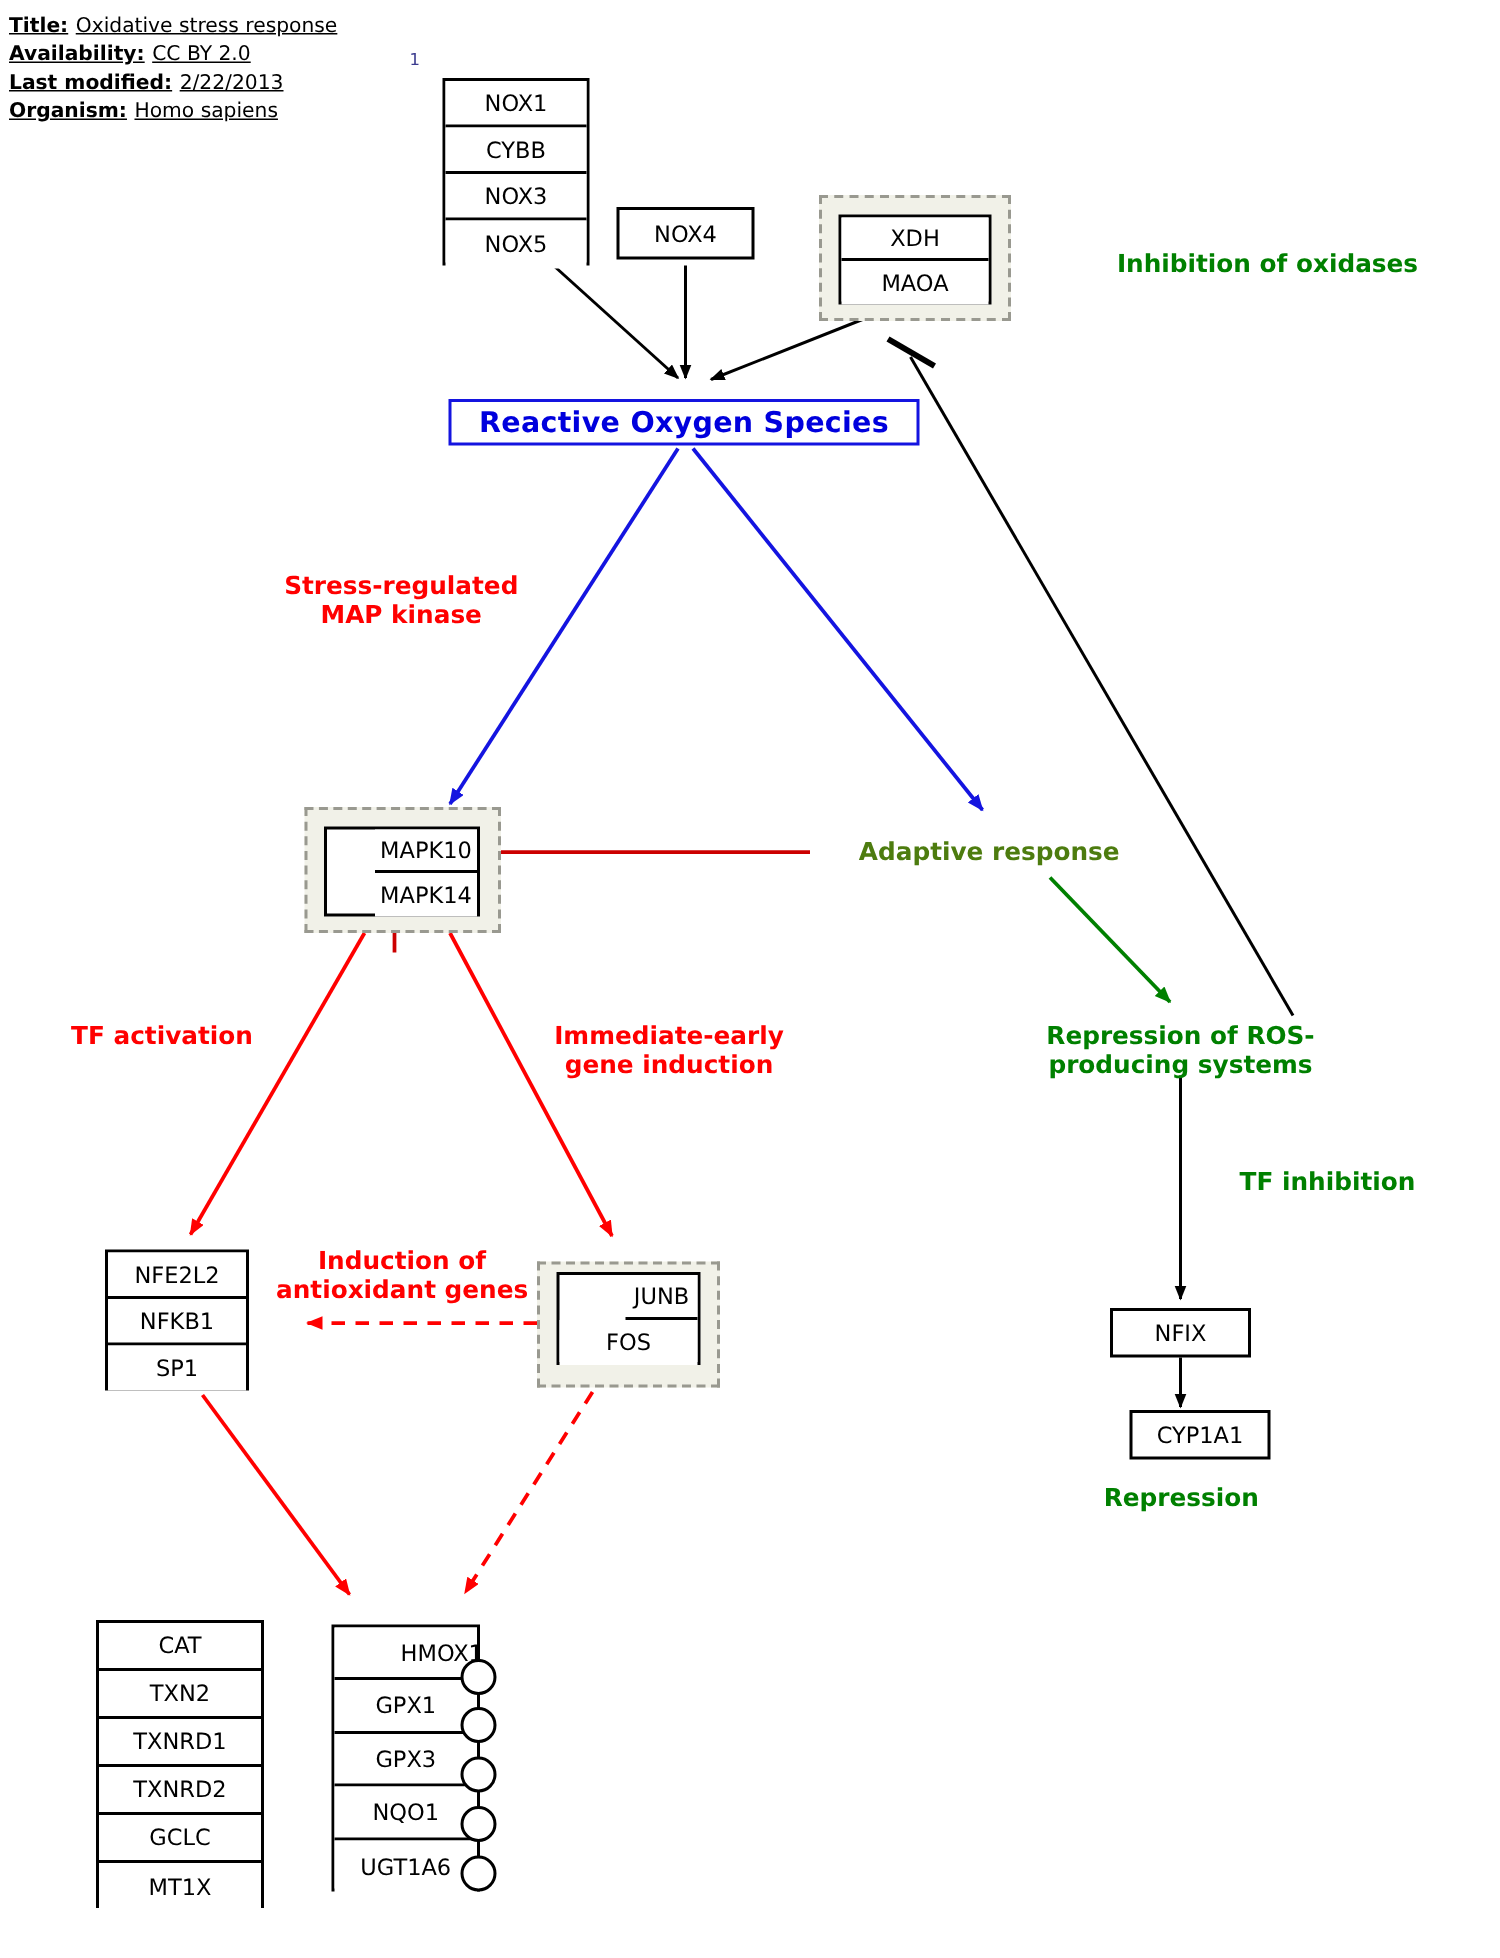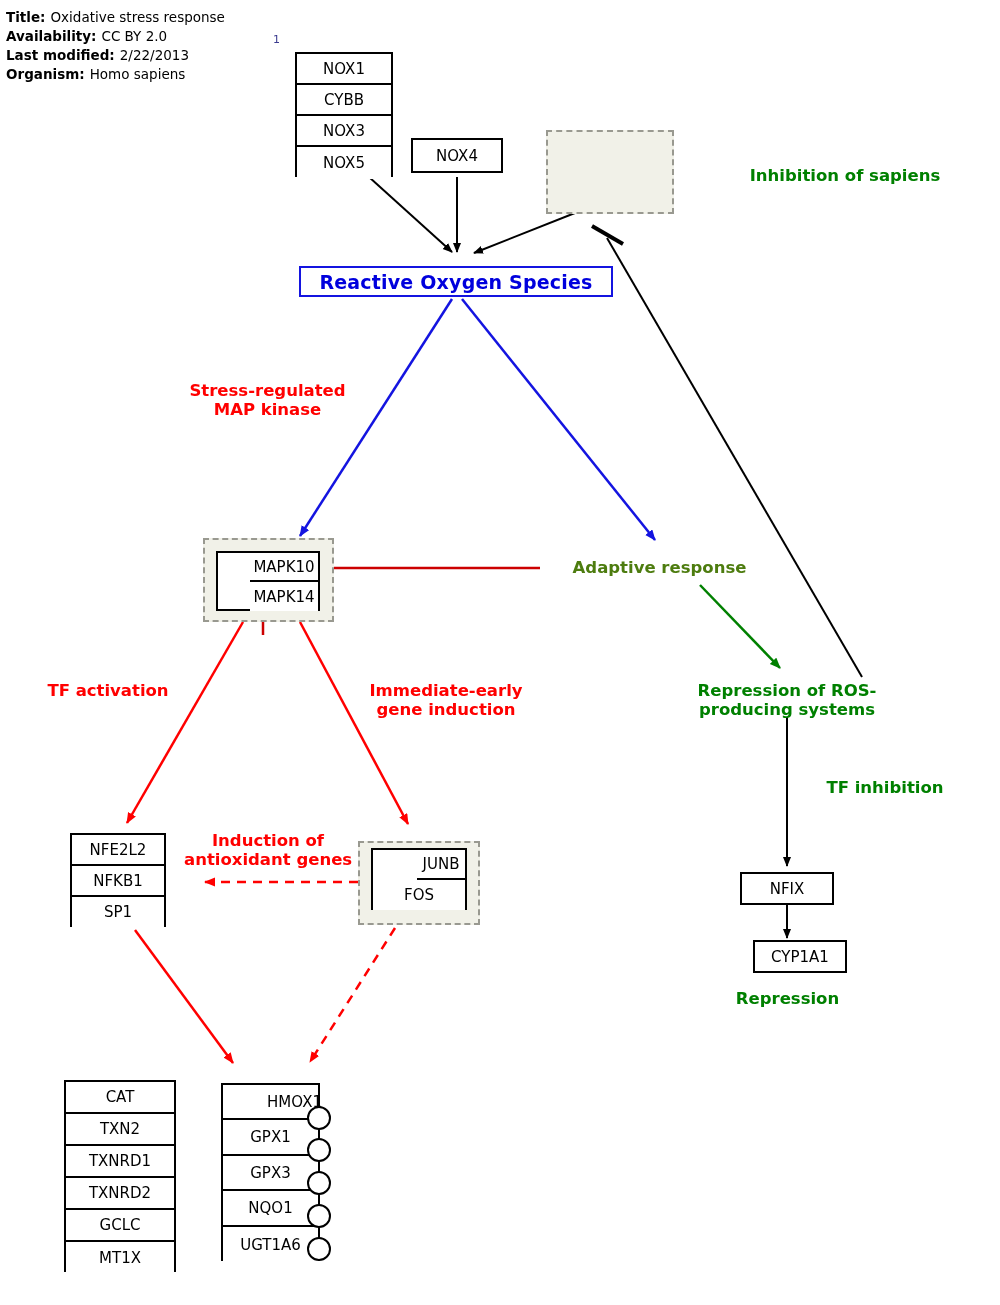--- a/index.html
+++ b/index.html
@@ -21,20 +21,21 @@
 
   
   #meta {
     position: absolute;
     left: 6px;
     top: 8px;
     font-size: 13.5px;
     color: #000000;
     line-height: 19px;
     white-space: nowrap;
+    text-decoration: underline;
   }
   #meta .row { display: block; }
   #meta .k { font-weight: bold; }
   #meta .v { font-weight: normal; padding-left: 5px; }
 
   
   #edges {
     position: absolute;
     left: 0; top: 0;
     width: 1000px; height: 1305px;
@@ -211,22 +212,26 @@
   <div class="stack" style="left:295px; top:52px; width:98px; height:125px;">
     <div class="cell" style="height:31px;">NOX1</div>
     <div class="cell" style="height:31px;">CYBB</div>
     <div class="cell" style="height:31px;">NOX3</div>
     <div class="cell" style="height:32px;">NOX5</div>
   </div>
 
   <div class="nodebox" style="left:411px; top:138px; width:92px; height:35px;">NOX4</div>
 
   <div class="group" style="left:546px; top:130px; width:128px; height:84px;"></div>
-
-  <div class="plabel green" style="left:715px; top:166px; width:260px;">Inhibition of sapiens</div>
+  <div class="stack" style="left:559px; top:143px; width:102px; height:60px;">
+    <div class="cell" style="height:29px;">XDH</div>
+    <div class="cell" style="height:29px;">MAOA</div>
+  </div>
+
+  <div class="plabel green" style="left:715px; top:166px; width:260px;">Inhibition of oxidases</div>
 
   <div id="ros" style="left:299px; top:266px; width:314px; height:31px;">Reactive Oxygen Species</div>
 
   <div class="plabel red clip" style="left:186px; top:381px; width:163px; height:44px;">Stress-regulated
 MAP kinase</div>
 
   <div class="group" style="left:203px; top:538px; width:131px; height:84px;"></div>
   <div class="stack" style="left:216px; top:551px; width:104px; height:60px;padding-left:32px;">
     <div class="cell" style="height:29px;">MAPK10</div>
     <div class="cell" style="height:29px;">MAPK14</div>

